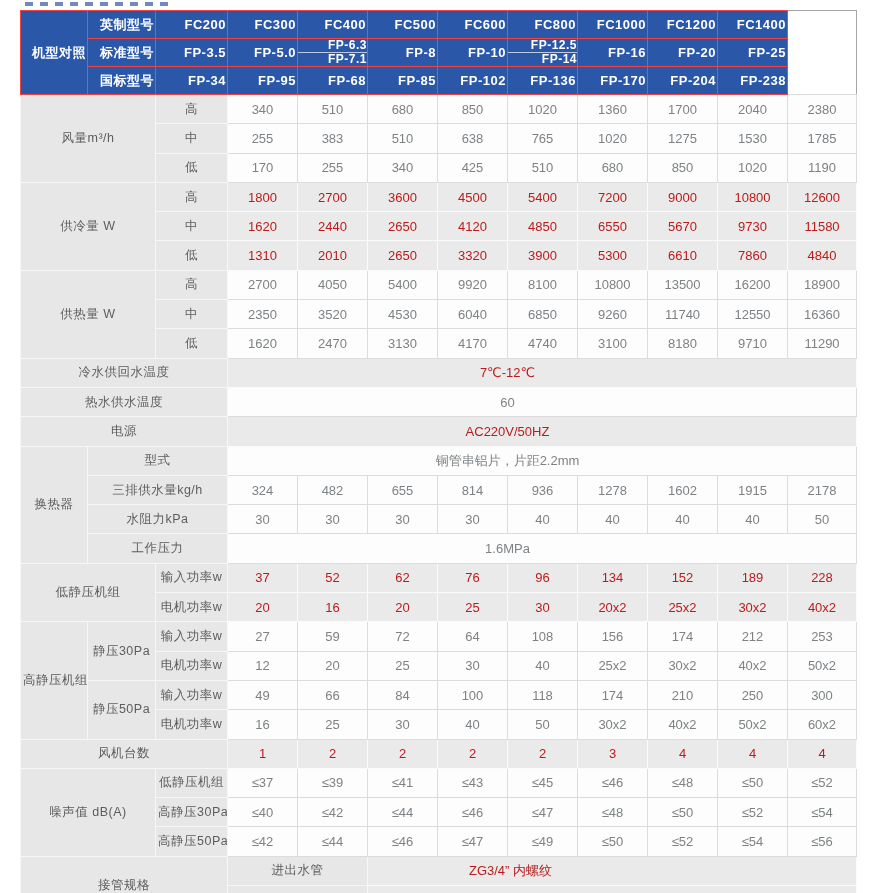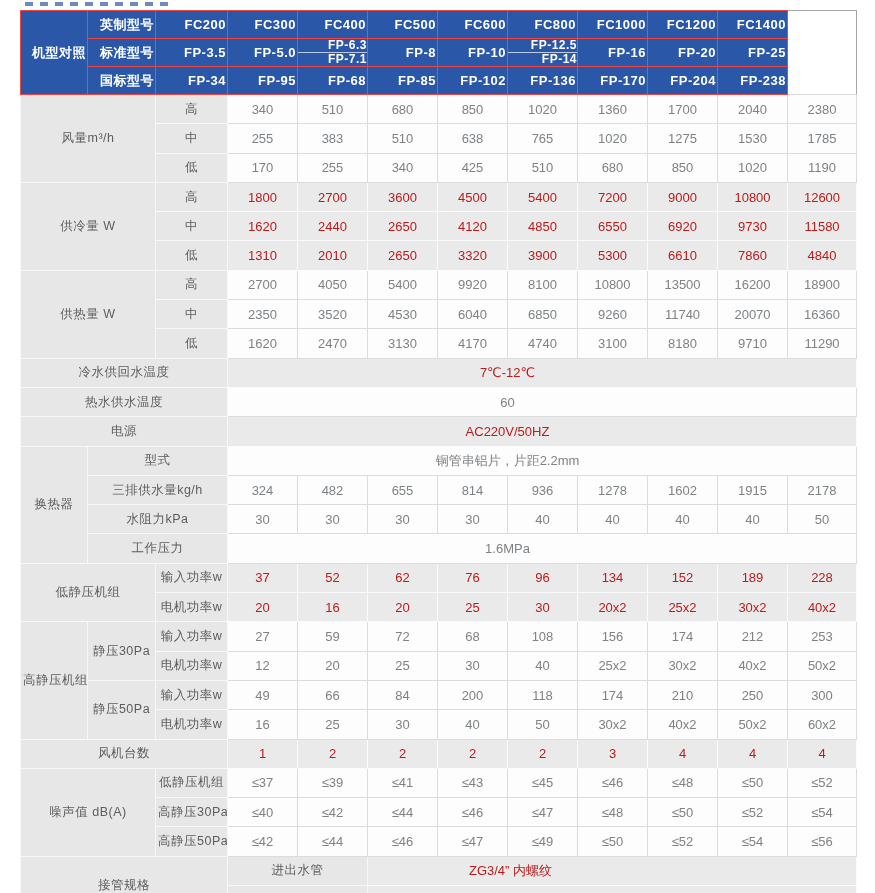--- a/index.html
+++ b/index.html
@@ -162,21 +162,21 @@
         <td class="v">12600</td>
       </tr>
       <tr class="gr">
         <td class="lbl" colspan="1">中</td>
         <td class="v">1620</td>
         <td class="v">2440</td>
         <td class="v">2650</td>
         <td class="v">4120</td>
         <td class="v">4850</td>
         <td class="v">6550</td>
-        <td class="v">6920</td>
+        <td class="v">5670</td>
         <td class="v">9730</td>
         <td class="v">11580</td>
       </tr>
       <tr class="gr">
         <td class="lbl" colspan="1">低</td>
         <td class="v">1310</td>
         <td class="v">2010</td>
         <td class="v">2650</td>
         <td class="v">3320</td>
         <td class="v">3900</td>
@@ -200,21 +200,21 @@
       </tr>
       <tr class="lt">
         <td class="lbl" colspan="1">中</td>
         <td class="v">2350</td>
         <td class="v">3520</td>
         <td class="v">4530</td>
         <td class="v">6040</td>
         <td class="v">6850</td>
         <td class="v">9260</td>
         <td class="v">11740</td>
-        <td class="v">20070</td>
+        <td class="v">12550</td>
         <td class="v">16360</td>
       </tr>
       <tr class="lt">
         <td class="lbl" colspan="1">低</td>
         <td class="v">1620</td>
         <td class="v">2470</td>
         <td class="v">3130</td>
         <td class="v">4170</td>
         <td class="v">4740</td>
         <td class="v">3100</td>
@@ -292,21 +292,21 @@
         <td class="v">30x2</td>
         <td class="v">40x2</td>
       </tr>
       <tr class="lt">
         <td class="lbl" colspan="1" rowspan="4">高静压机组</td>
         <td class="lbl" rowspan="2">静压30Pa</td>
         <td class="lbl" colspan="1">输入功率w</td>
         <td class="v">27</td>
         <td class="v">59</td>
         <td class="v">72</td>
-        <td class="v">68</td>
+        <td class="v">64</td>
         <td class="v">108</td>
         <td class="v">156</td>
         <td class="v">174</td>
         <td class="v">212</td>
         <td class="v">253</td>
       </tr>
       <tr class="lt">
         <td class="lbl" colspan="1">电机功率w</td>
         <td class="v">12</td>
         <td class="v">20</td>
@@ -317,21 +317,21 @@
         <td class="v">30x2</td>
         <td class="v">40x2</td>
         <td class="v">50x2</td>
       </tr>
       <tr class="lt">
         <td class="lbl" rowspan="2">静压50Pa</td>
         <td class="lbl" colspan="1">输入功率w</td>
         <td class="v">49</td>
         <td class="v">66</td>
         <td class="v">84</td>
-        <td class="v">200</td>
+        <td class="v">100</td>
         <td class="v">118</td>
         <td class="v">174</td>
         <td class="v">210</td>
         <td class="v">250</td>
         <td class="v">300</td>
       </tr>
       <tr class="lt">
         <td class="lbl" colspan="1">电机功率w</td>
         <td class="v">16</td>
         <td class="v">25</td>

